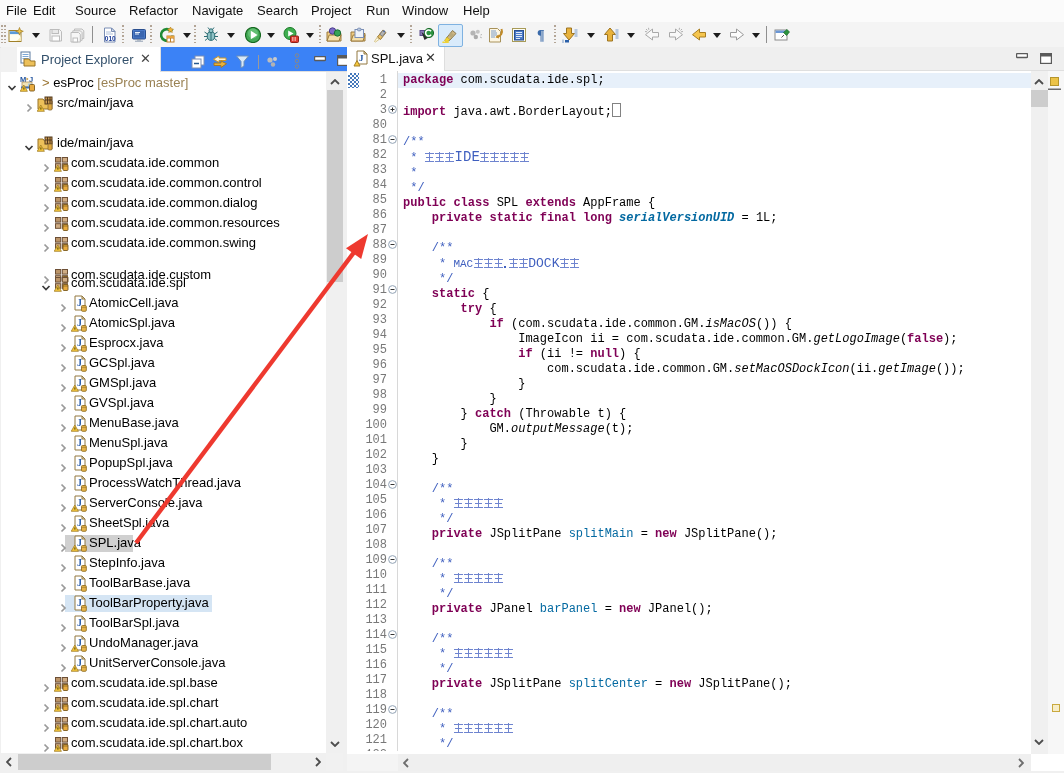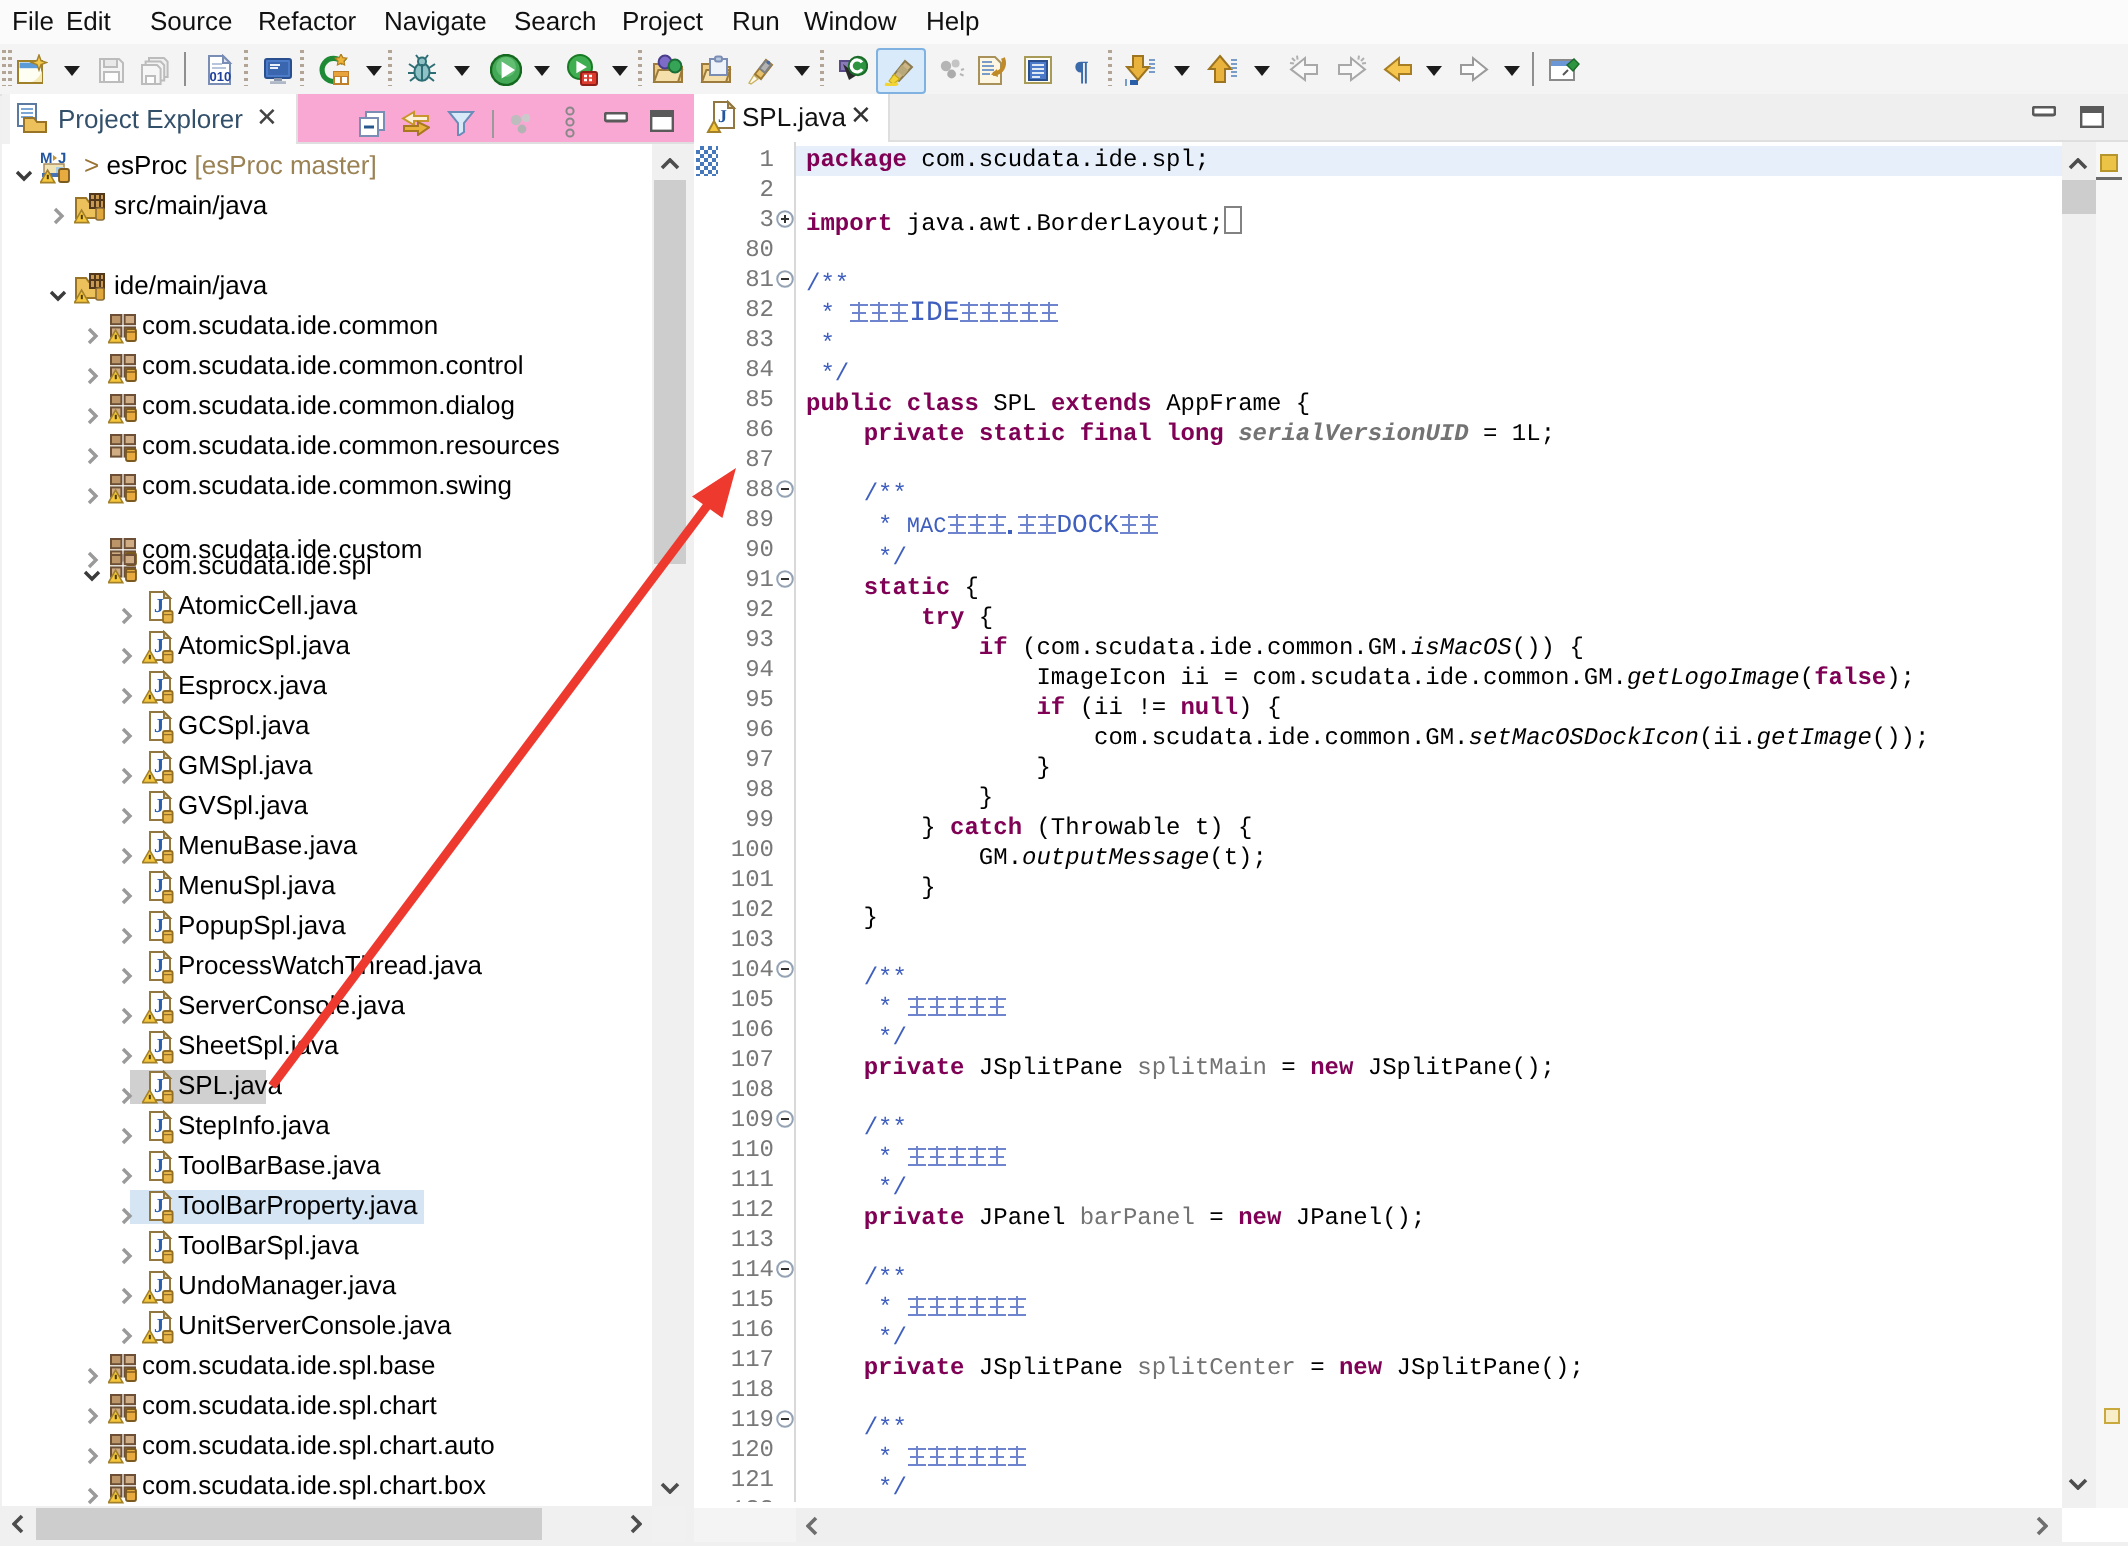--- a/index.html
+++ b/index.html
@@ -10,21 +10,21 @@
   #menubar{position:absolute;left:0;top:0;width:1064px;height:22px;background:#fbfbfb;}
   #menubar span{position:absolute;top:3px;font-size:13px;color:#101010;}
   
   #toolbar{position:absolute;left:0;top:22px;width:1064px;height:25px;background:#f4f4f4;border-bottom:1px solid #e2e2e2;}
   .grip{position:absolute;top:3px;width:2px;height:18px;
         background-image:repeating-linear-gradient(#b3a596 0 1.5px,transparent 1.5px 3.5px);}
   .tsep{position:absolute;top:4px;width:1px;height:17px;background:#8f8f8f;}
   .dd{position:absolute;width:0;height:0;border-left:4.5px solid transparent;border-right:4.5px solid transparent;border-top:5px solid #1c1c1c;top:11px;}
   
   #lpanel{position:absolute;left:1px;top:47px;width:342px;height:724px;background:#f1f1f1;}
-  #ltabbar{position:absolute;left:4px;top:0;width:342px;height:25px;background:#f9a8d4;}
+  #ltabbar{position:absolute;left:16px;top:0;width:342px;height:25px;background:#3b82f6;}
   #ltabline{position:absolute;left:144px;top:24px;width:198px;height:1px;background:#dfdfdf;}
   #ltab{position:absolute;left:0;top:0;width:143px;height:25px;background:#ffffff;border-right:1px solid #e0e0e0;}
   #ltab .lbl{position:absolute;left:24px;top:5px;font-size:13px;color:#33506b;}
   #ltab .x{position:absolute;left:123px;top:4px;font-size:13px;color:#444;}
   #ltree{position:absolute;left:0;top:25px;width:325px;height:681px;background:#ffffff;overflow:hidden;}
   .trow{position:absolute;height:20px;line-height:20px;font-size:13px;color:#000;white-space:nowrap;}
   .chev{position:absolute;top:6px;}
   .ticon{position:absolute;top:2px;}
   
   #lvsb{position:absolute;left:325px;top:26px;width:18px;height:680px;background:#f0f0f0;}
@@ -47,21 +47,21 @@
   #gutterline{position:absolute;left:50px;top:0;width:1px;height:683px;background:#d8d8d8;}
   #lnums{position:absolute;left:11px;top:2px;width:29px;text-align:right;
          font-family:"Liberation Mono",monospace;font-size:12px;line-height:15px;color:#787878;white-space:pre;}
   #folds{position:absolute;left:41px;top:2px;width:10px;}
   #codearea{position:absolute;left:51px;top:2px;width:633px;height:676px;overflow:hidden;}
   #curline{position:absolute;left:0;top:0;width:633px;height:15px;background:#e7f0fa;}
   #code{position:absolute;left:5px;top:0;font-family:"Liberation Mono",monospace;
         font-size:12px;line-height:15px;white-space:pre;color:#000;}
   #code .k{color:#7f0055;font-weight:bold;}
   #code .c{color:#3f5fbf;}
-  #code .f{color:#737373;}
+  #code .f{color:#0369a1;}
   #code .m{font-style:italic;}
   .hz{display:inline-block;width:9px;height:10px;margin:0 0.5px;vertical-align:-1px;opacity:0.8;
       background:
         linear-gradient(#4a66c4,#4a66c4) 0 1px/9px 1px no-repeat,
         linear-gradient(#4a66c4,#4a66c4) 1px 5px/7px 1px no-repeat,
         linear-gradient(#4a66c4,#4a66c4) 0 9px/9px 1px no-repeat,
         linear-gradient(#4a66c4,#4a66c4) 4px 0/1px 10px no-repeat;}
   .hzc{display:inline-block;width:5px;height:10px;vertical-align:-1px;
       background:linear-gradient(#3f5fbf,#3f5fbf) 1px 8px/2px 2px no-repeat;}
   

